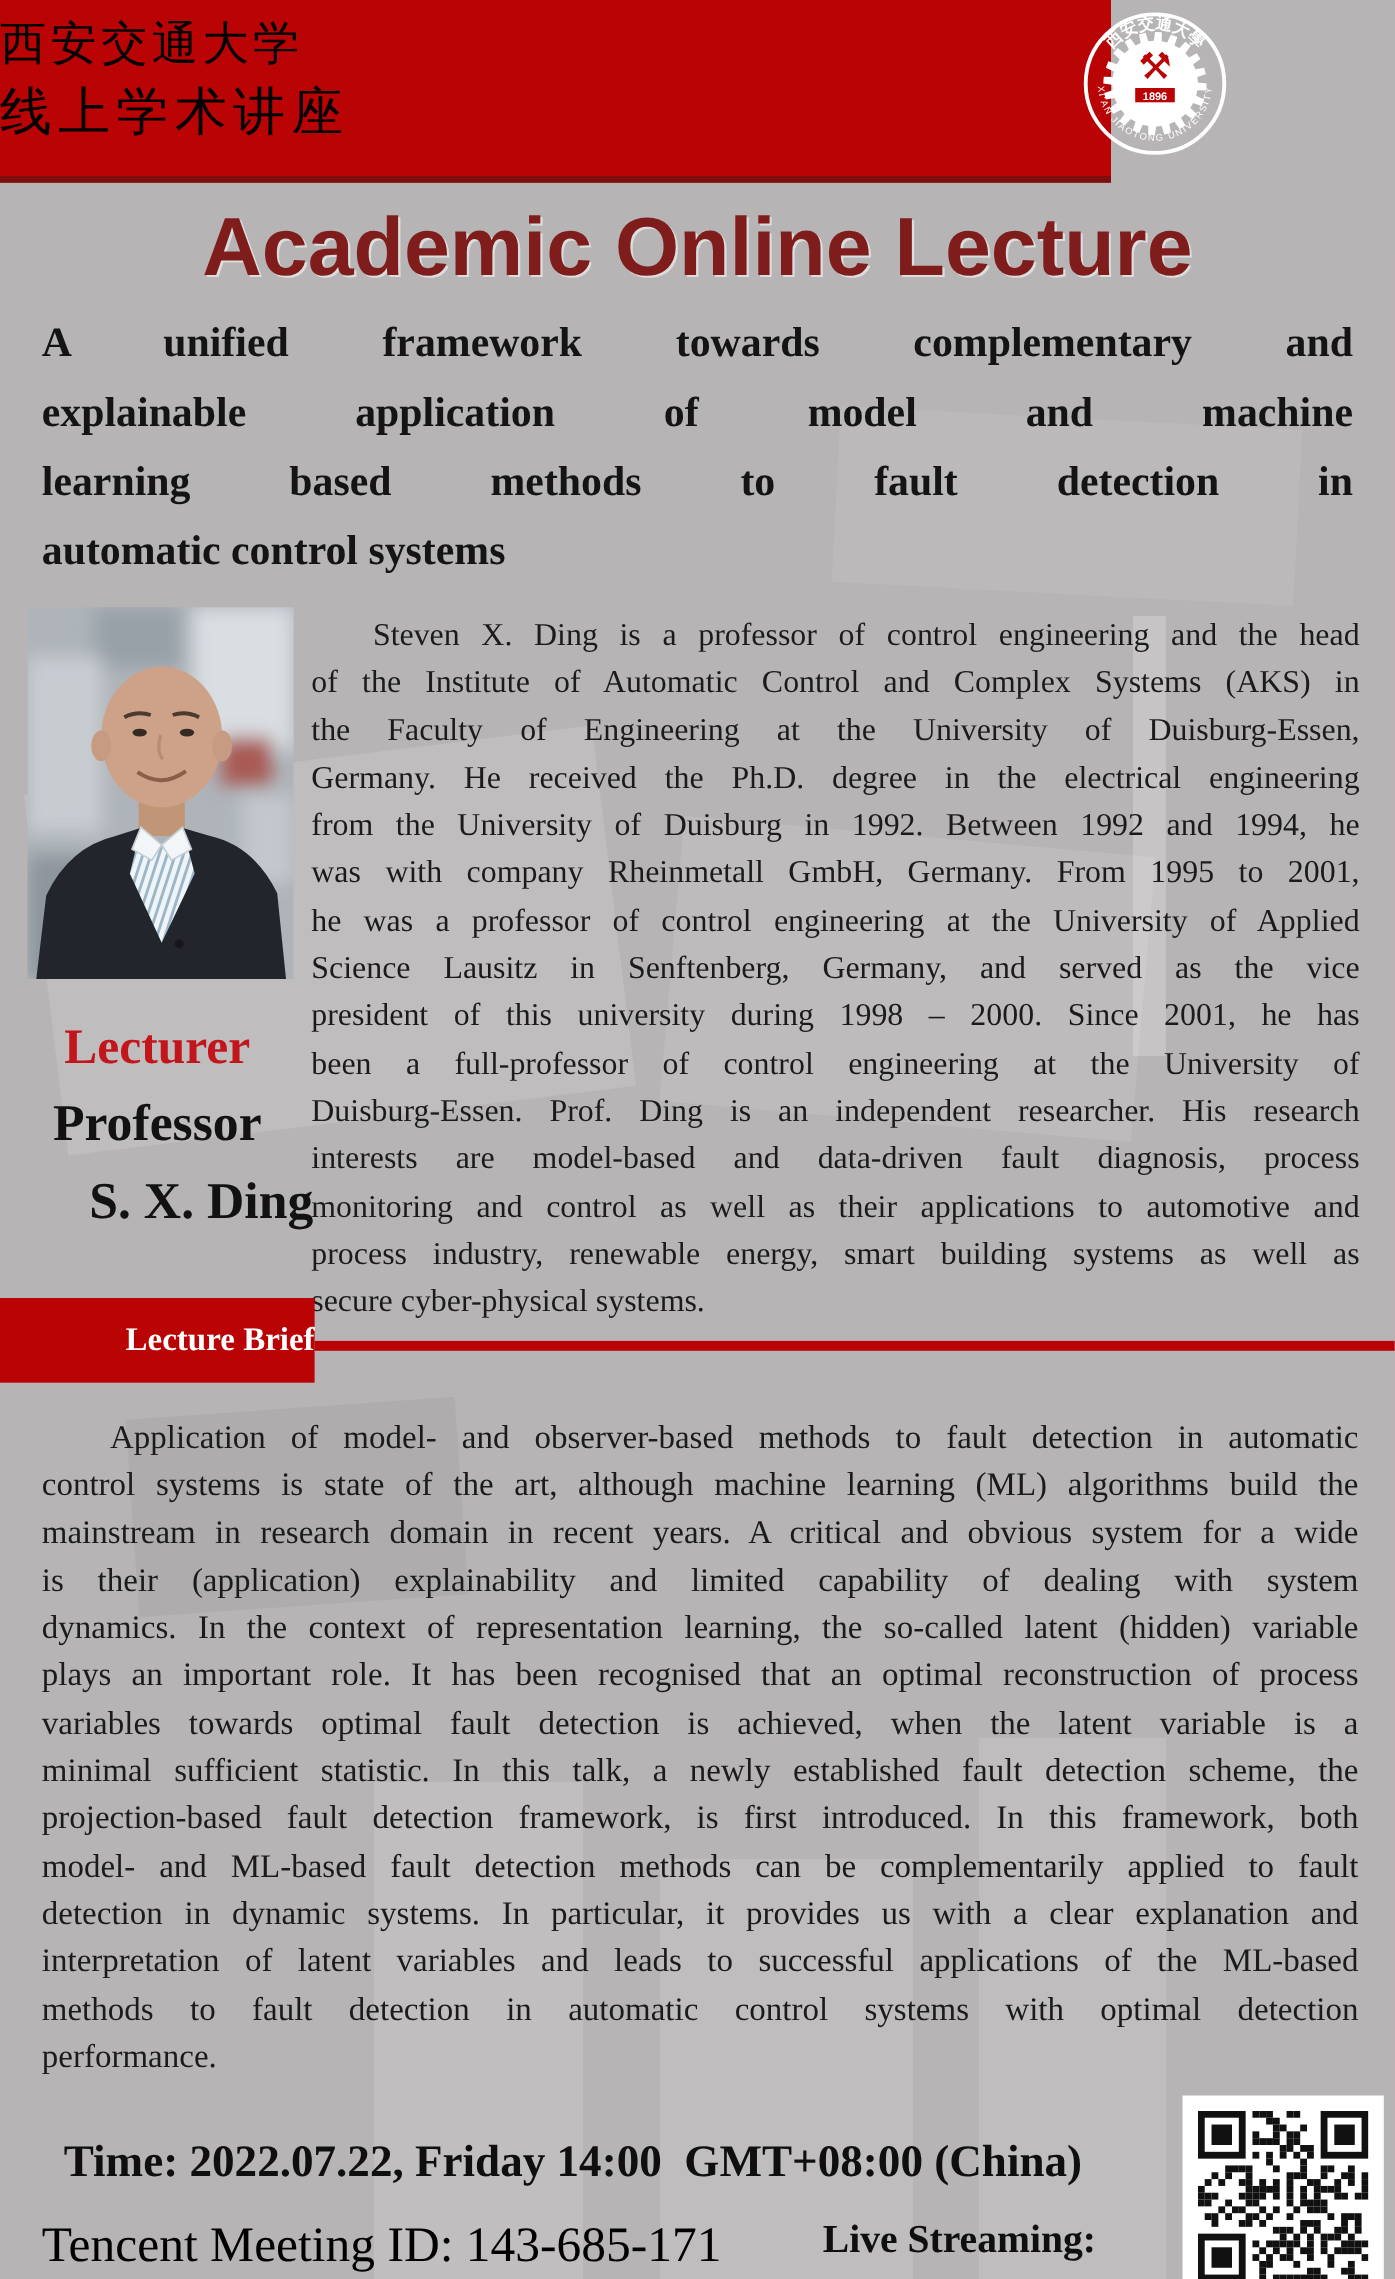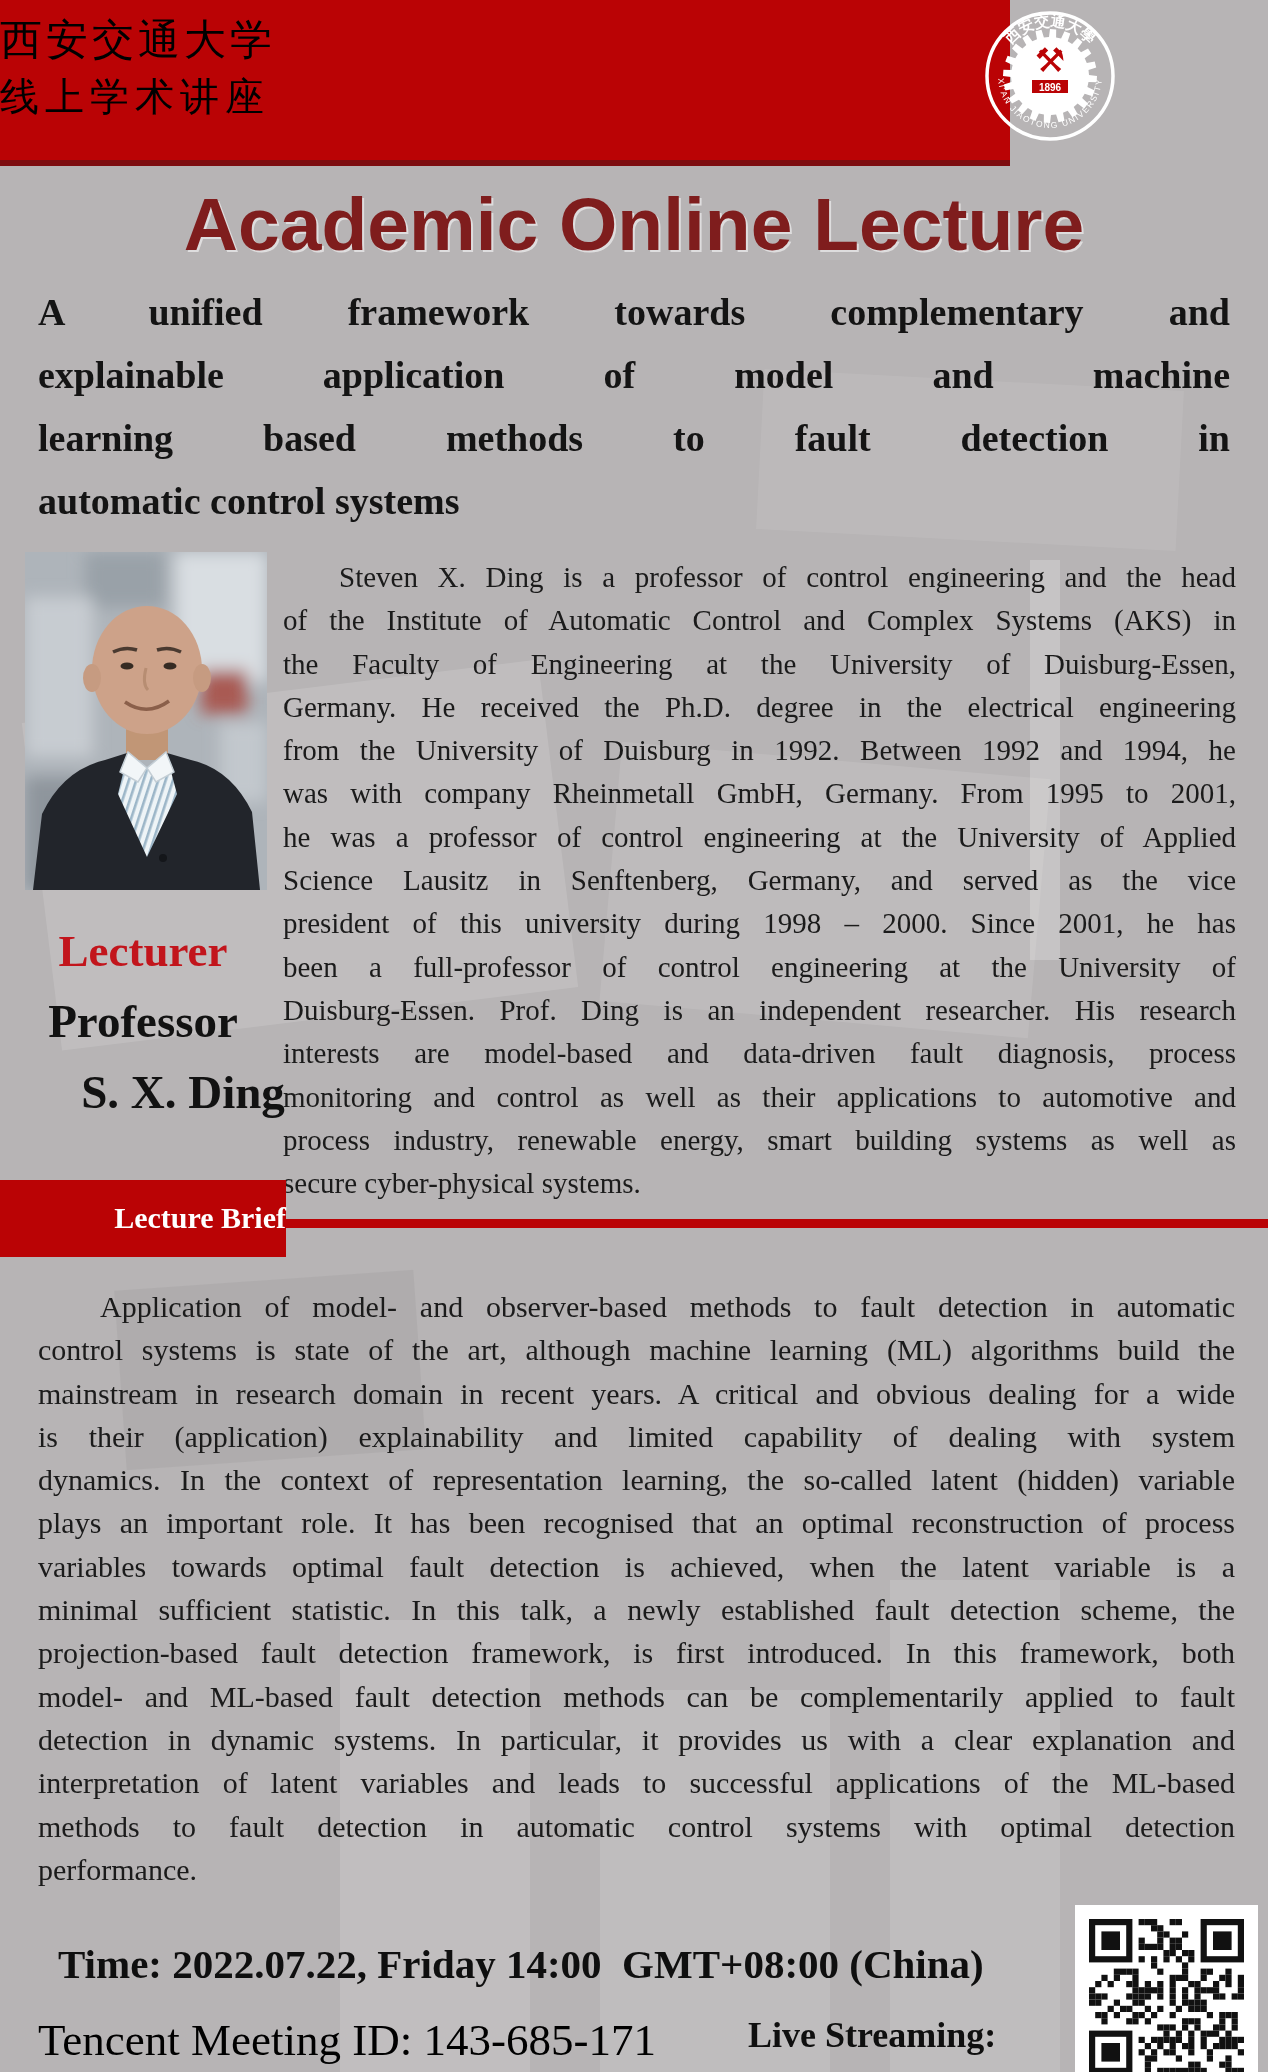--- a/index.html
+++ b/index.html
@@ -7,21 +7,21 @@
        font-family:"Liberation Serif","DejaVu Serif",serif;}
   .stage{position:absolute;left:0;top:0;width:1268px;height:2072px;overflow:hidden;}
 
   
   .wm{position:absolute;pointer-events:none;}
 
   
   .header{position:absolute;left:0;top:0;width:1010px;height:160px;
           background:#ba0305;border-bottom:6px solid #7e0d10;z-index:3;}
   .cn1{position:absolute;left:0;top:12px;width:1220px;font-size:42px;letter-spacing:4px;}
-  .cn2{position:absolute;left:0;top:70px;width:1220px;font-size:39px;letter-spacing:6px;}
+  .cn2{position:absolute;left:0;top:70px;width:1220px;font-size:47px;letter-spacing:6px;}
   .seal{position:absolute;left:984px;top:10px;width:132px;height:132px;}
 
   
   .page-title{position:absolute;left:0;top:181px;width:1268px;text-align:center;
       font-family:"Liberation Sans","DejaVu Sans",sans-serif;font-weight:900;
       font-size:75px;color:#7f1d1d;letter-spacing:0px;
       text-shadow:2px 2px 0 rgba(255,255,255,.55);z-index:2;}
 
   
   .jline{text-align:justify;text-align-last:justify;white-space:nowrap;}
@@ -169,21 +169,21 @@
     <div class="jline">process industry, renewable energy, smart building systems as well as</div>
     <div class="jline last">secure cyber-physical systems.</div>
   </div>
 
   <div class="brief-banner">Lecture Brief</div>
   <div class="brief-divider"></div>
 
   <div class="brief">
     <div class="jline indent">Application of model- and observer-based methods to fault detection in automatic</div>
     <div class="jline">control systems is state of the art, although machine learning (ML) algorithms build the</div>
-    <div class="jline">mainstream in research domain in recent years. A critical and obvious dealing for a wide</div>
+    <div class="jline">mainstream in research domain in recent years. A critical and obvious system for a wide</div>
     <div class="jline">is their (application) explainability and limited capability of dealing with system</div>
     <div class="jline">dynamics. In the context of representation learning, the so-called latent (hidden) variable</div>
     <div class="jline">plays an important role. It has been recognised that an optimal reconstruction of process</div>
     <div class="jline">variables towards optimal fault detection is achieved, when the latent variable is a</div>
     <div class="jline">minimal sufficient statistic. In this talk, a newly established fault detection scheme, the</div>
     <div class="jline">projection-based fault detection framework, is first introduced. In this framework, both</div>
     <div class="jline">model- and ML-based fault detection methods can be complementarily applied to fault</div>
     <div class="jline">detection in dynamic systems. In particular, it provides us with a clear explanation and</div>
     <div class="jline">interpretation of latent variables and leads to successful applications of the ML-based</div>
     <div class="jline">methods to fault detection in automatic control systems with optimal detection</div>

